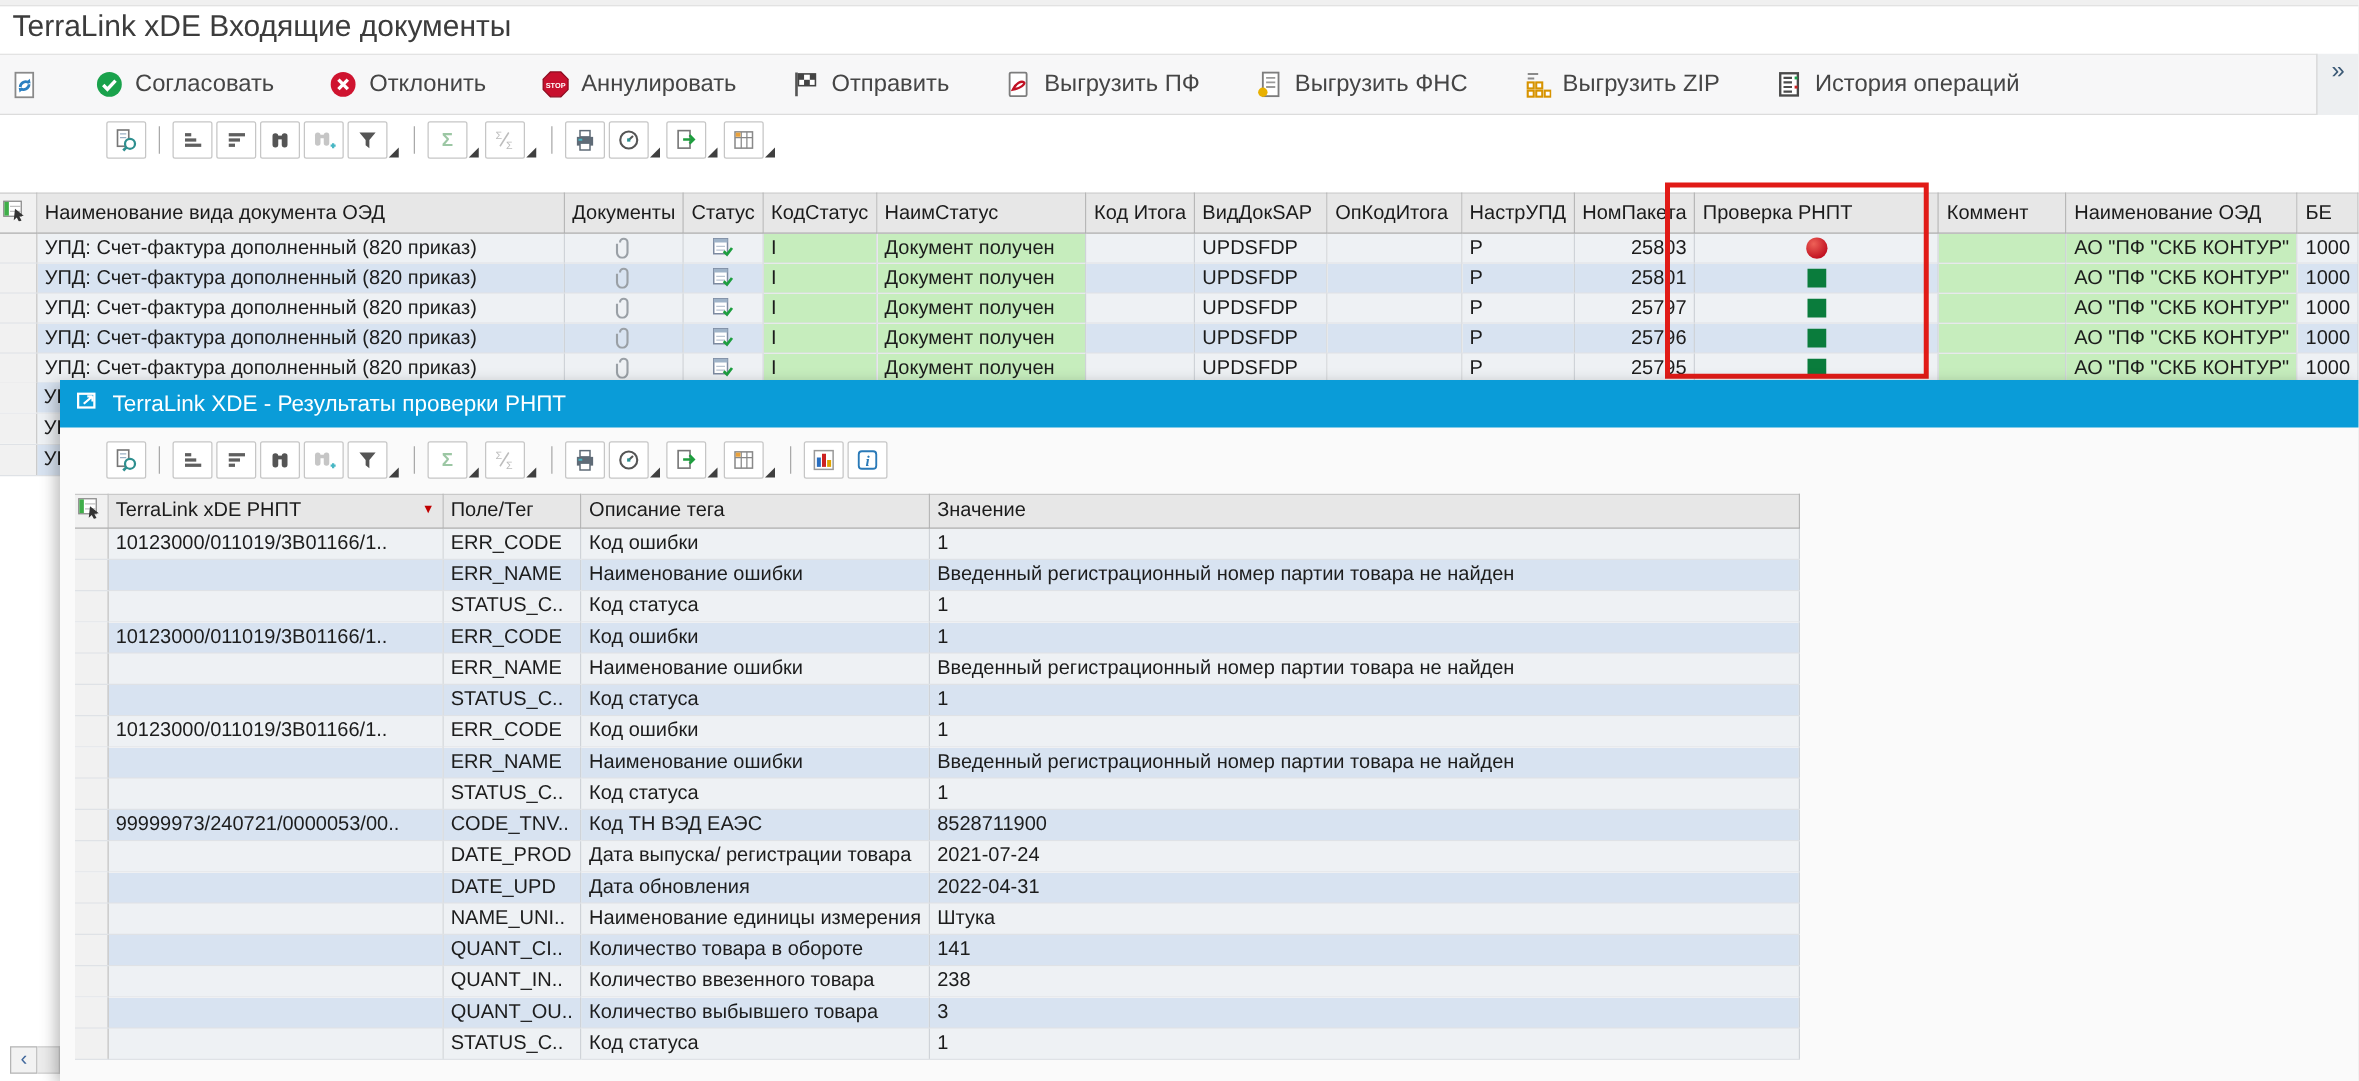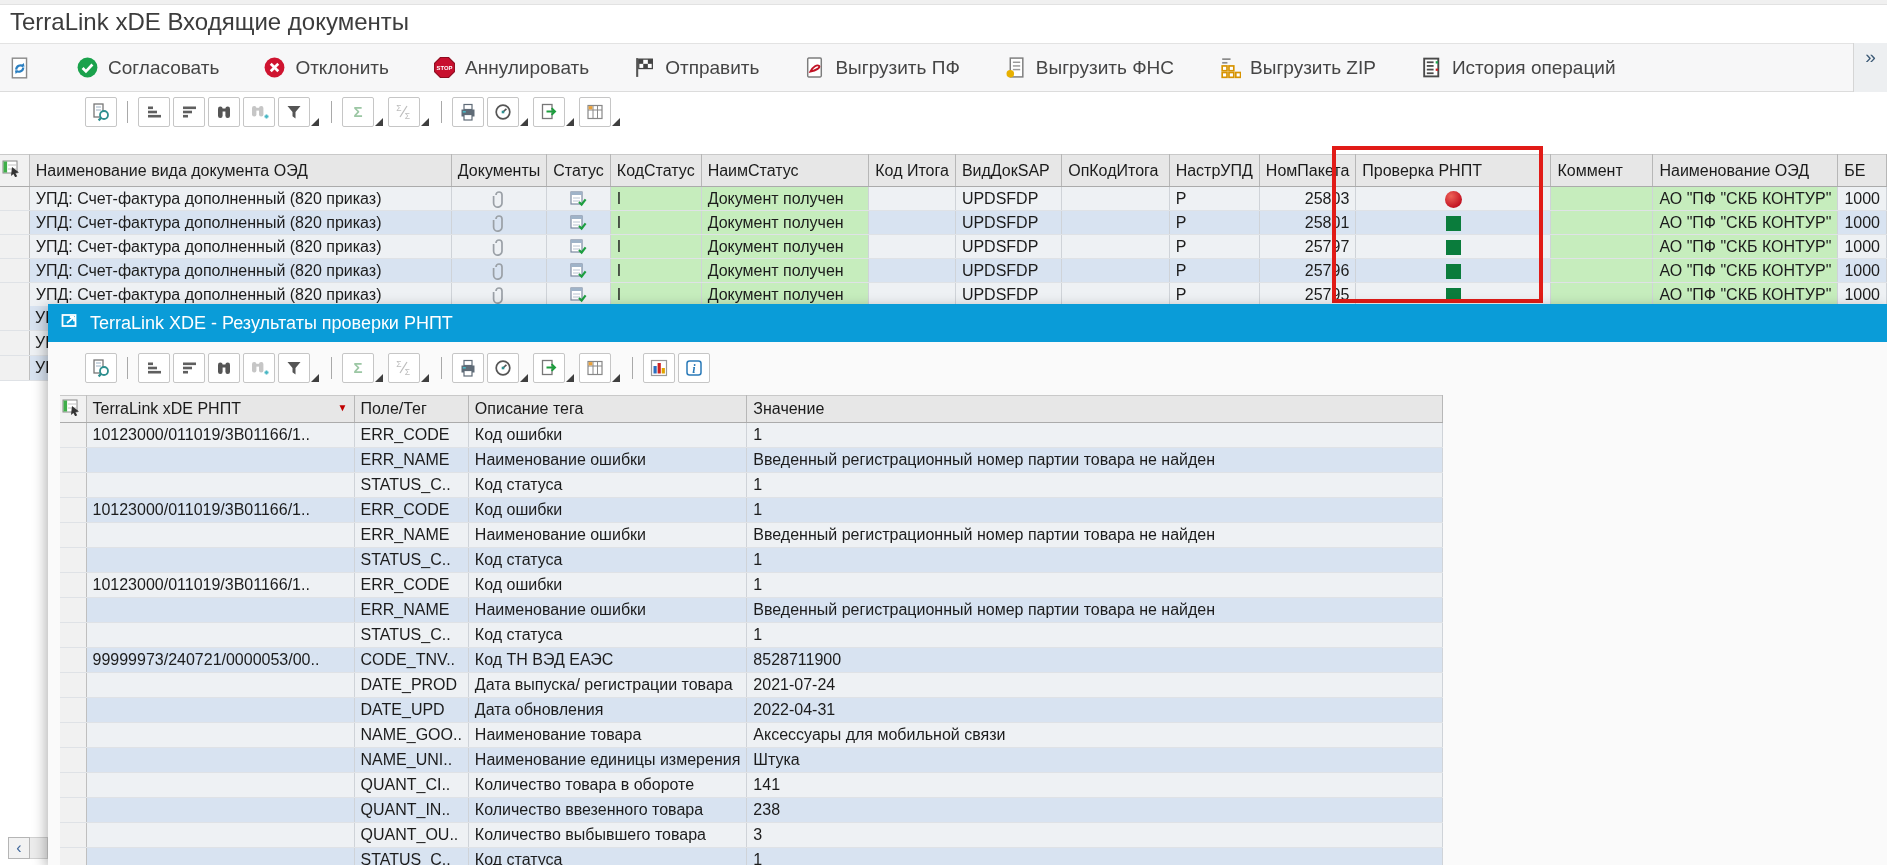--- a/index.html
+++ b/index.html
@@ -687,27 +687,20 @@
           <tr>
               <td class="s"></td>
               <td></td>
               <td>DATE_UPD</td>
               <td>Дата обновления</td>
               <td>2022-04-31</td>
             </tr>
           <tr>
               <td class="s"></td>
               <td></td>
-              <td>NAME_GOO..</td>
-              <td>Наименование товара</td>
-              <td>Аксессуары для мобильной связи</td>
-            </tr>
-          <tr>
-              <td class="s"></td>
-              <td></td>
               <td>NAME_UNI..</td>
               <td>Наименование единицы измерения</td>
               <td>Штука</td>
             </tr>
           <tr>
               <td class="s"></td>
               <td></td>
               <td>QUANT_CI..</td>
               <td>Количество товара в обороте</td>
               <td>141</td>

